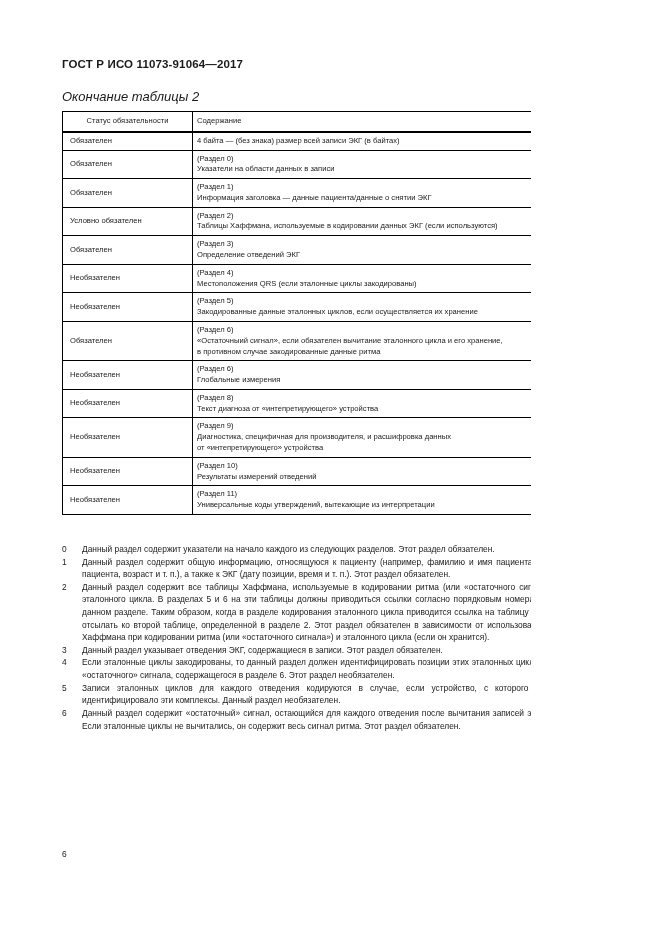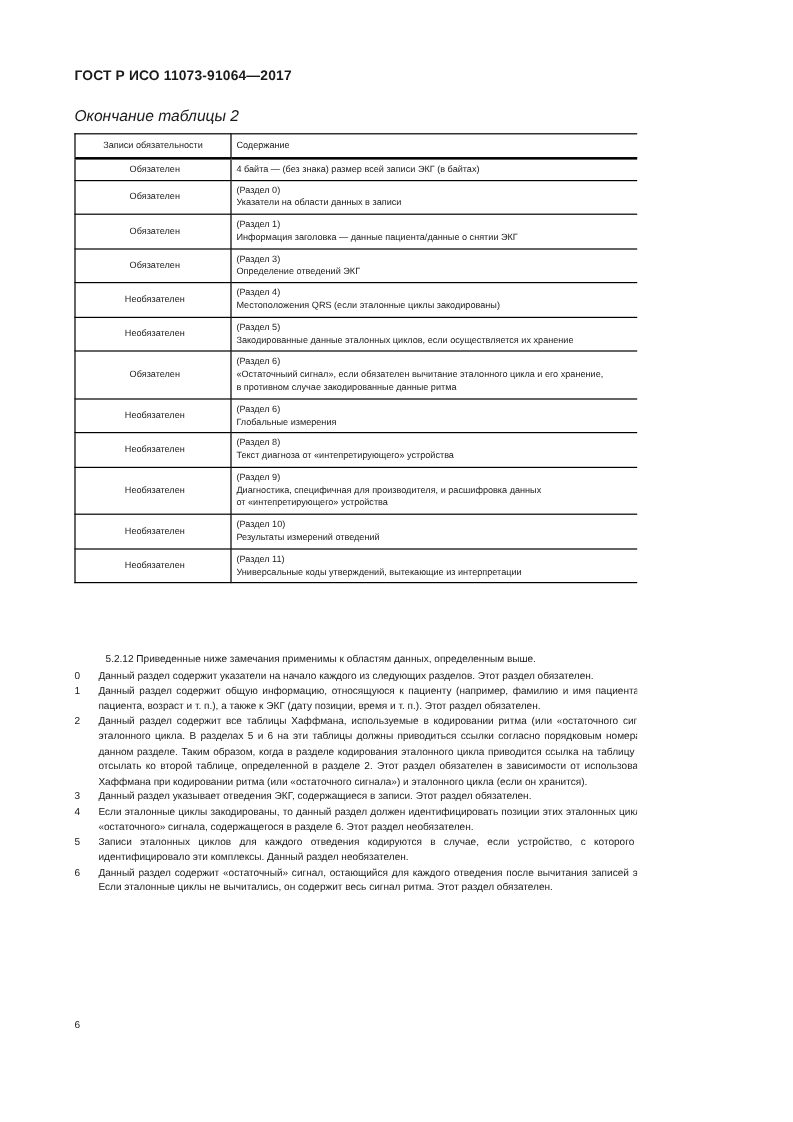--- a/index.html
+++ b/index.html
@@ -53,21 +53,21 @@
     border: 1px solid #000000;
     font-size: 7.6px;
     font-weight: normal;
     line-height: 1.42;
     padding: 3px 4px;
     vertical-align: middle;
   }
   .data-table th.col-status,
   .data-table td.col-status {
     width: 121px;
-    text-align: center;
+    text-align: left;
     padding-left: 7px;
   }
   .data-table th.col-content,
   .data-table td.col-content {
     text-align: left;
   }
   .data-table thead th {
     text-align: center;
     padding-top: 4px;
     padding-bottom: 4px;
@@ -128,21 +128,21 @@
 
 <div class="page">
 
   <div class="doc-header">ГОСТ Р ИСО 11073-91064—2017</div>
 
   <div class="table-caption">Окончание таблицы 2</div>
 
   <table class="data-table">
     <thead>
       <tr>
-        <th class="col-status">Записи обязательности</th>
+        <th class="col-status">Статус обязательности</th>
         <th class="col-content">Содержание</th>
       </tr>
     </thead>
     <tbody id="table-body">
         <tr>
           <td class="col-status">Обязателен</td>
           <td class="col-content">
             <span class="cell-line">4 байта — (без знака) размер всей записи ЭКГ (в байтах)</span>
           </td>
         </tr>
@@ -154,20 +154,27 @@
           </td>
         </tr>
         <tr>
           <td class="col-status">Обязателен</td>
           <td class="col-content">
             <span class="cell-line">(Раздел 1)</span>
             <span class="cell-line">Информация заголовка — данные пациента/данные о снятии ЭКГ</span>
           </td>
         </tr>
         <tr>
+          <td class="col-status">Условно обязателен</td>
+          <td class="col-content">
+            <span class="cell-line">(Раздел 2)</span>
+            <span class="cell-line">Таблицы Хаффмана, используемые в кодировании данных ЭКГ (если используются)</span>
+          </td>
+        </tr>
+        <tr>
           <td class="col-status">Обязателен</td>
           <td class="col-content">
             <span class="cell-line">(Раздел 3)</span>
             <span class="cell-line">Определение отведений ЭКГ</span>
           </td>
         </tr>
         <tr>
           <td class="col-status">Необязателен</td>
           <td class="col-content">
             <span class="cell-line">(Раздел 4)</span>
@@ -222,21 +229,20 @@
           <td class="col-status">Необязателен</td>
           <td class="col-content">
             <span class="cell-line">(Раздел 11)</span>
             <span class="cell-line">Универсальные коды утверждений, вытекающие из интерпретации</span>
           </td>
         </tr>
       </tbody>
   </table>
 
   <div class="notes">
-    <p class="note-intro">5.2.12 Приведенные ниже замечания применимы к областям данных, определенным выше.</p>
     <div id="notes-list">
         <div class="note-row">
           <div class="note-num">0</div>
           <div class="note-text">Данный раздел содержит указатели на начало каждого из следующих разделов. Этот раздел обязателен.</div>
         </div>
         <div class="note-row">
           <div class="note-num">1</div>
           <div class="note-text">Данный раздел содержит общую информацию, относящуюся к пациенту (например, фамилию и имя пациента, идентификатор пациента, возраст и т. п.), а также к ЭКГ (дату позиции, время и т. п.). Этот раздел обязателен.</div>
         </div>
         <div class="note-row">

